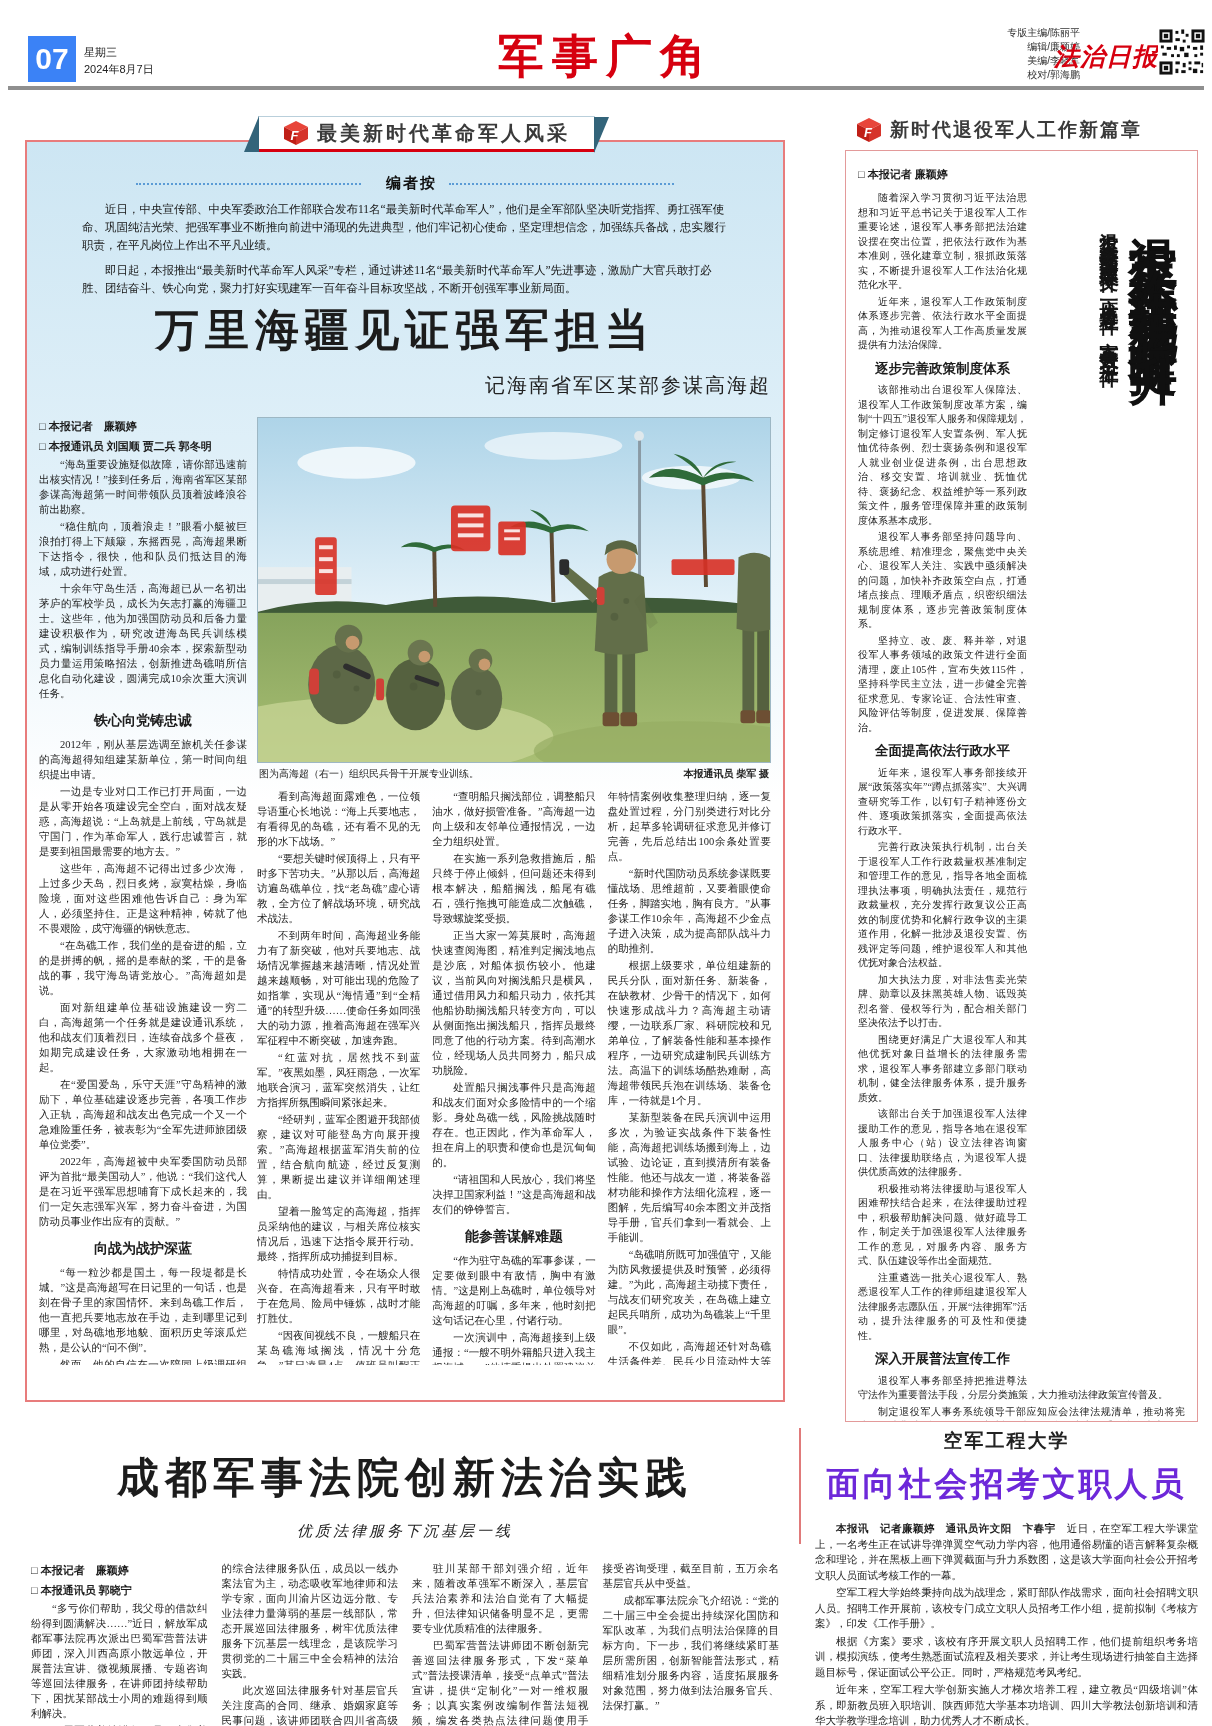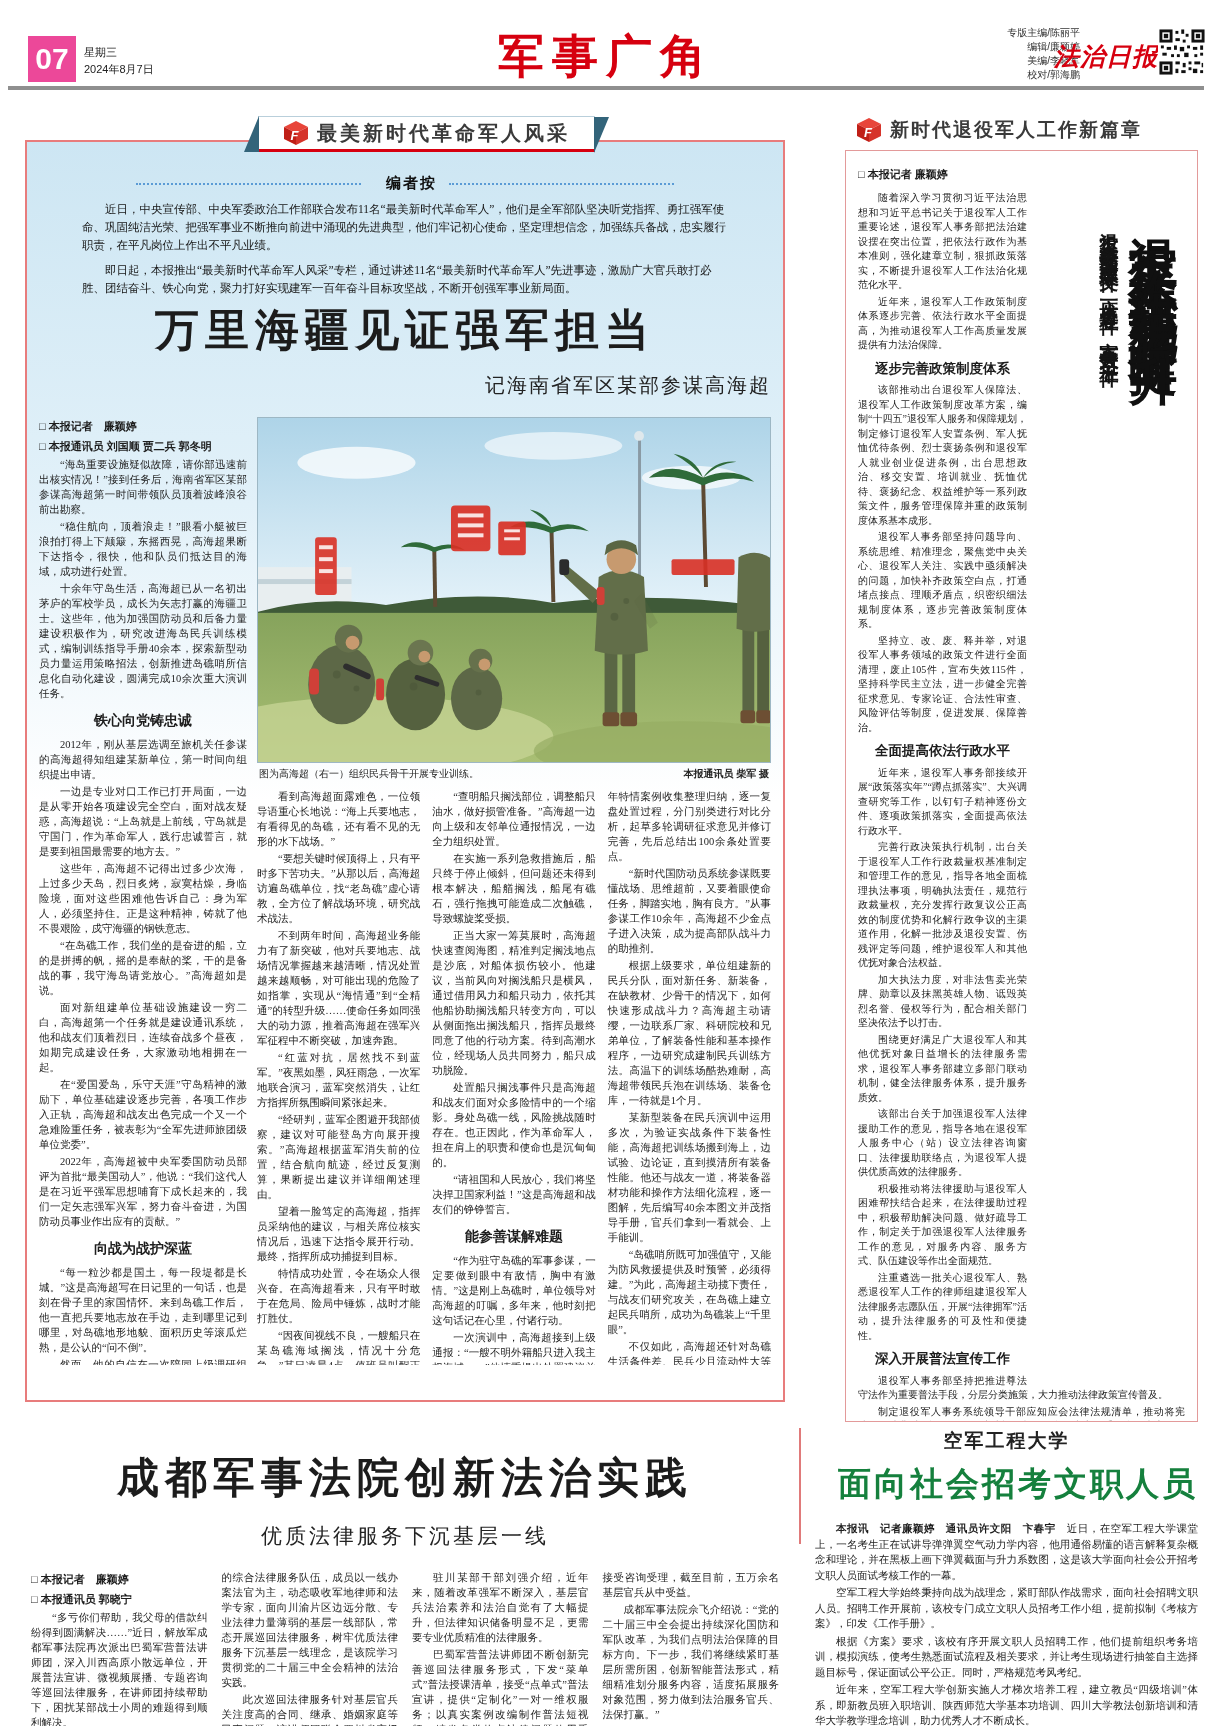--- a/index.html
+++ b/index.html
@@ -2,21 +2,21 @@
 <html><head>
 <meta charset="utf-8">
 <style>
   * { margin:0; padding:0; box-sizing:border-box; }
   html,body { width:1212px; height:1726px; background:#ffffff; overflow:hidden;
     font-family:"Liberation Serif","DejaVu Serif",serif; color:#1d1d1d; }
   .page { position:relative; width:1212px; height:1726px; background:#fff; }
 
   
   .hdr { position:absolute; left:0; top:0; width:100%; height:88px; }
-  .pageno { position:absolute; left:28px; top:36px; width:48px; height:46px; background:#ec4899;
+  .pageno { position:absolute; left:28px; top:36px; width:48px; height:46px; background:#3b82f6;
     color:#fff; font-family:"Liberation Sans",sans-serif; font-weight:bold; font-size:30px;
     display:flex; align-items:center; justify-content:center; }
   .dateblk { position:absolute; left:84px; top:44px; font-size:11px; line-height:17px; color:#222;
     font-family:"Liberation Sans",sans-serif; }
   .secttl { position:absolute; left:0; right:0; top:26px; text-align:center; color:#d6000f;
     font-family:"Liberation Sans",sans-serif; font-size:46px; font-weight:bold; letter-spacing:8px; }
   .staff { position:absolute; right:132px; top:26px; text-align:right; font-size:10px; line-height:14px;
     color:#333; font-family:"Liberation Sans",sans-serif; }
   .masthead { position:absolute; right:54px; top:40px; color:#d6000f; font-size:25px; font-weight:bold;
     font-style:italic; font-family:"DejaVu Serif",serif; letter-spacing:1px; }
@@ -76,31 +76,31 @@
     font-size:19px; line-height:27px; letter-spacing:3px; height:472px; margin-top:20px; color:#141414; }
   .v-main { writing-mode:vertical-rl; font-family:"Liberation Sans",sans-serif; font-weight:bold;
     font-size:49px; line-height:62px; letter-spacing:7px; height:1160px; color:#101010; }
   .right-box .colhead { font-size:13.5px; margin:9px 0 7px; }
 
   
   .bl-art { position:absolute; left:25px; top:1404px; width:760px; height:322px; overflow:hidden;
     padding:46px 6px 0; }
   .bl-headline { text-align:center; font-family:"Liberation Sans",sans-serif; font-size:42px;
     font-weight:bold; letter-spacing:6px; color:#1c1c1c; }
-  .bl-subline { text-align:center; margin-top:16px; font-size:21px; letter-spacing:3px;
-    font-family:"Liberation Sans",sans-serif; color:#222; }
+  .bl-subline { text-align:center; margin-top:16px; font-size:15px; letter-spacing:3px;
+    font-family:"Liberation Sans",sans-serif; color:#222;font-style:italic; }
   .bl-cols { margin-top:20px; column-count:4; column-gap:14px; font-size:10.5px; line-height:15px; }
 
   
   .br-sep { position:absolute; left:799px; top:1428px; width:2px; height:116px; background:#e07a7a; }
   .br-art { position:absolute; left:815px; top:1428px; width:383px; height:298px; overflow:hidden; }
   .br-kicker { text-align:center; font-family:"Liberation Sans",sans-serif; font-weight:bold;
     font-size:19px; letter-spacing:2px; color:#222; }
-  .br-headline { text-align:right; margin-top:8px; font-family:Liberation Serif, serif;
-    font-weight:bold; font-size:33px; letter-spacing:3px; color:#15803d; }
+  .br-headline { text-align:center; margin-top:8px; font-family:Liberation Serif, serif;
+    font-weight:bold; font-size:33px; letter-spacing:3px; color:#6d28d9; }
   .br-body { margin-top:14px; font-size:10.5px; line-height:15.5px; }
   .br-body .lead b { font-family:"Liberation Sans",sans-serif; }
 </style>
 </head>
 <body>
 
 <div class="page">
 
   <div class="hdr">
     <div class="pageno">07</div>

